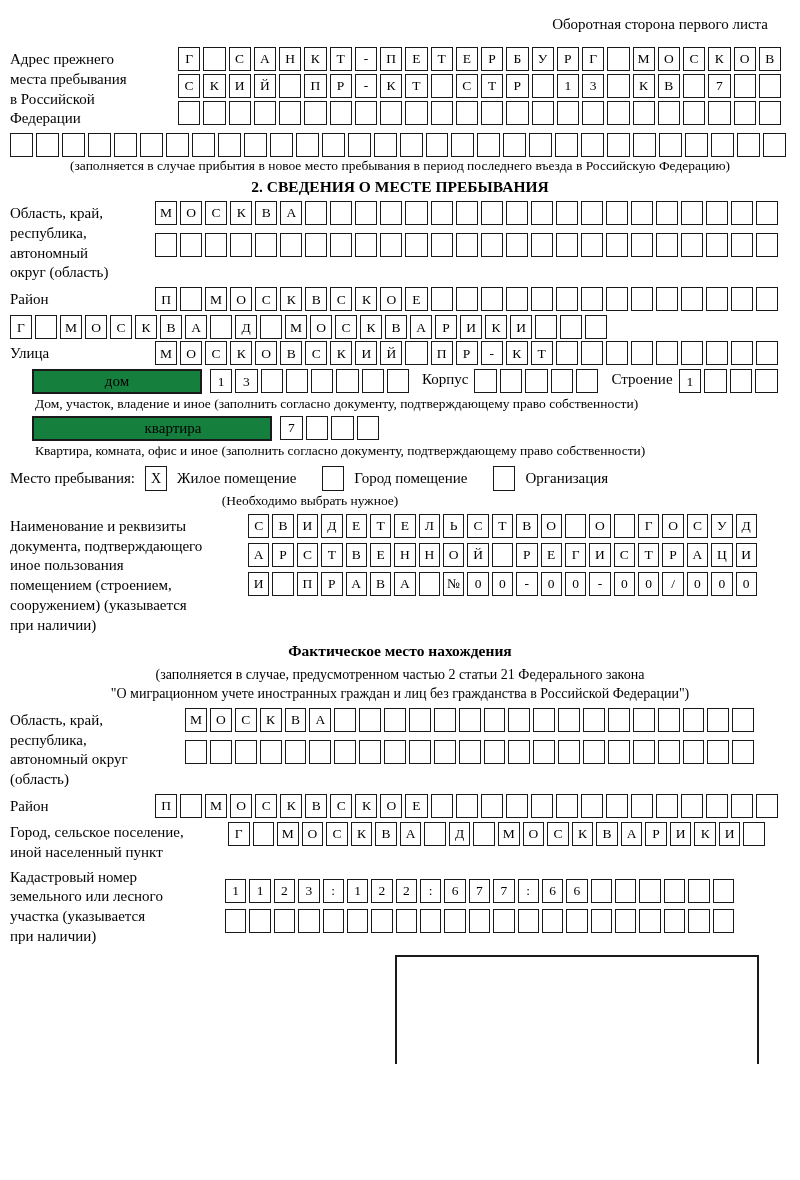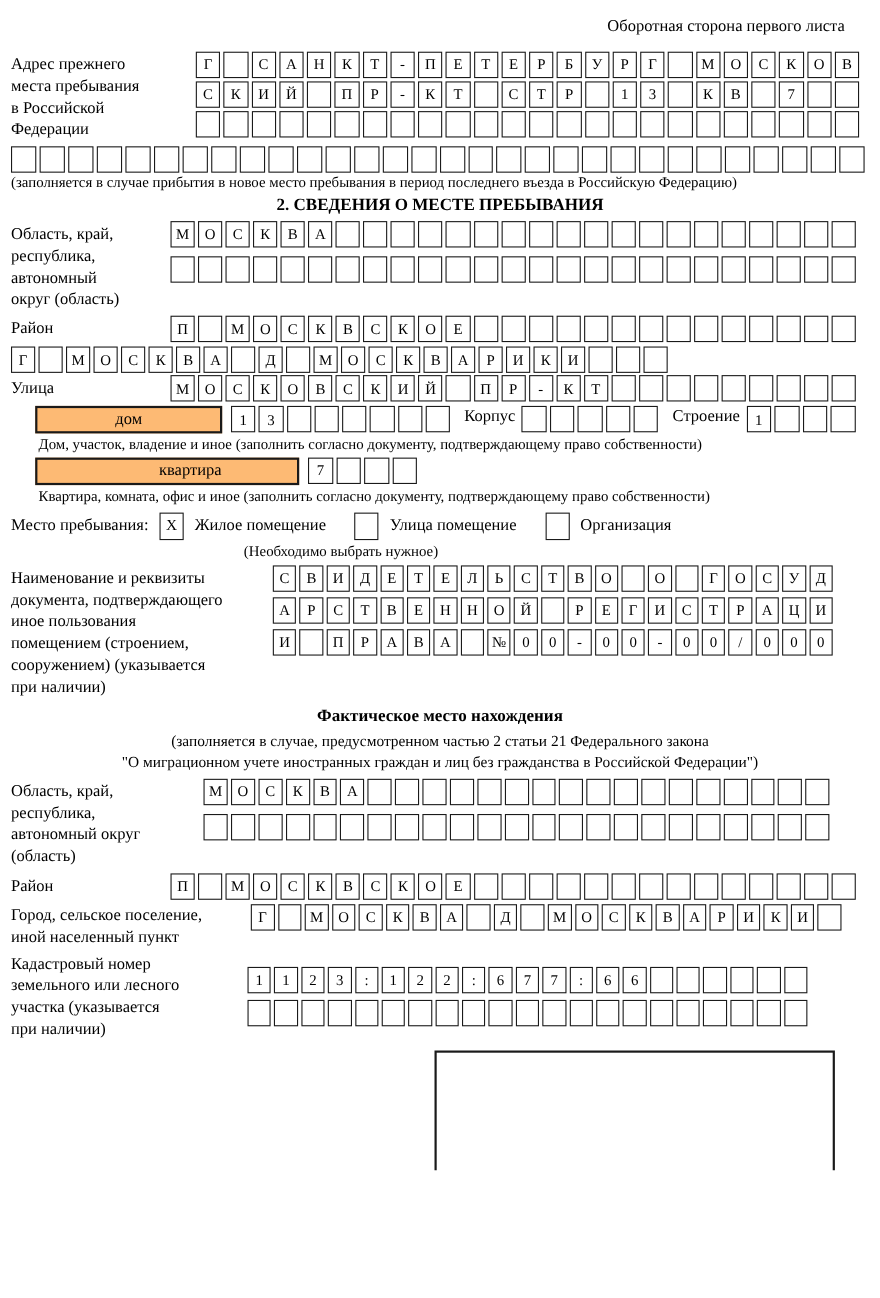--- a/index.html
+++ b/index.html
@@ -16,25 +16,25 @@
   .cells{display:flex;}
   .cell{
     flex:1 1 0;min-width:0;height:22px;border:1.7px solid #1a1a1a;margin-right:3px;
     display:flex;align-items:center;justify-content:center;
     font-size:13.5px;line-height:1;background:#fff;
   }
   .w-a{width:606px;} .w-full{width:779px;}
   .w-25{width:626px;} .w-24{width:600px;} .w-23{width:572px;} .w-22{width:540px;}
   .w-21{width:512px;} .w-8{width:202px;} .w-5{width:127px;} .w-4{width:102px;}
   .cap{font-size:13.5px;line-height:1.25;margin:1px 0 3px 0;}
-  .cap-center{}
+  .cap-center{text-align:center;}
   .sec-title{font-weight:bold;text-align:center;font-size:15.5px;margin:3px 0 5px 0;}
   .widebox{
     border:2px solid #1a1a1a;height:21px;display:flex;align-items:center;justify-content:center;
-    font-size:15px;flex:0 0 auto;background:#fdba74;
+    font-size:15px;flex:0 0 auto;background:#15803d;
   }
   .dom-box{width:166px;margin-right:8px;}
   .kv-box{width:194px;margin-right:8px;padding-left:42px;}
   .inline-lbl{padding:2px 6px 0 10px;flex:0 0 auto;}
   .mesto{display:flex;align-items:center;margin:6px 0 2px 0;}
   .chk{
     width:20px;height:23px;border:1.7px solid #1a1a1a;margin:0 10px;
     display:flex;align-items:center;justify-content:center;font-size:14px;background:#fff;
   }
   .mesto .opt-lbl{margin-right:16px;}
@@ -370,21 +370,21 @@
         <div class="cell"></div>
       </div>
   </div>
   <div class="cap indent-cap">Квартира, комната, офис и иное (заполнить согласно документу, подтверждающему право собственности)</div>
 
   <div class="mesto">
     <span>Место пребывания:</span>
     <span class="chk">X</span>
     <span class="opt-lbl">Жилое помещение</span>
     <span class="chk"></span>
-    <span class="opt-lbl">Улица помещение</span>
+    <span class="opt-lbl">Город помещение</span>
     <span class="chk"></span>
     <span class="opt-lbl">Организация</span>
   </div>
   <div class="cap" style="margin-left:150px;width:300px;text-align:center">(Необходимо выбрать нужное)</div>
 
   <div class="frow mt4">
     <div class="lbl" style="width:238px">Наименование и реквизиты
 документа, подтверждающего
 иное пользования
 помещением (строением,

